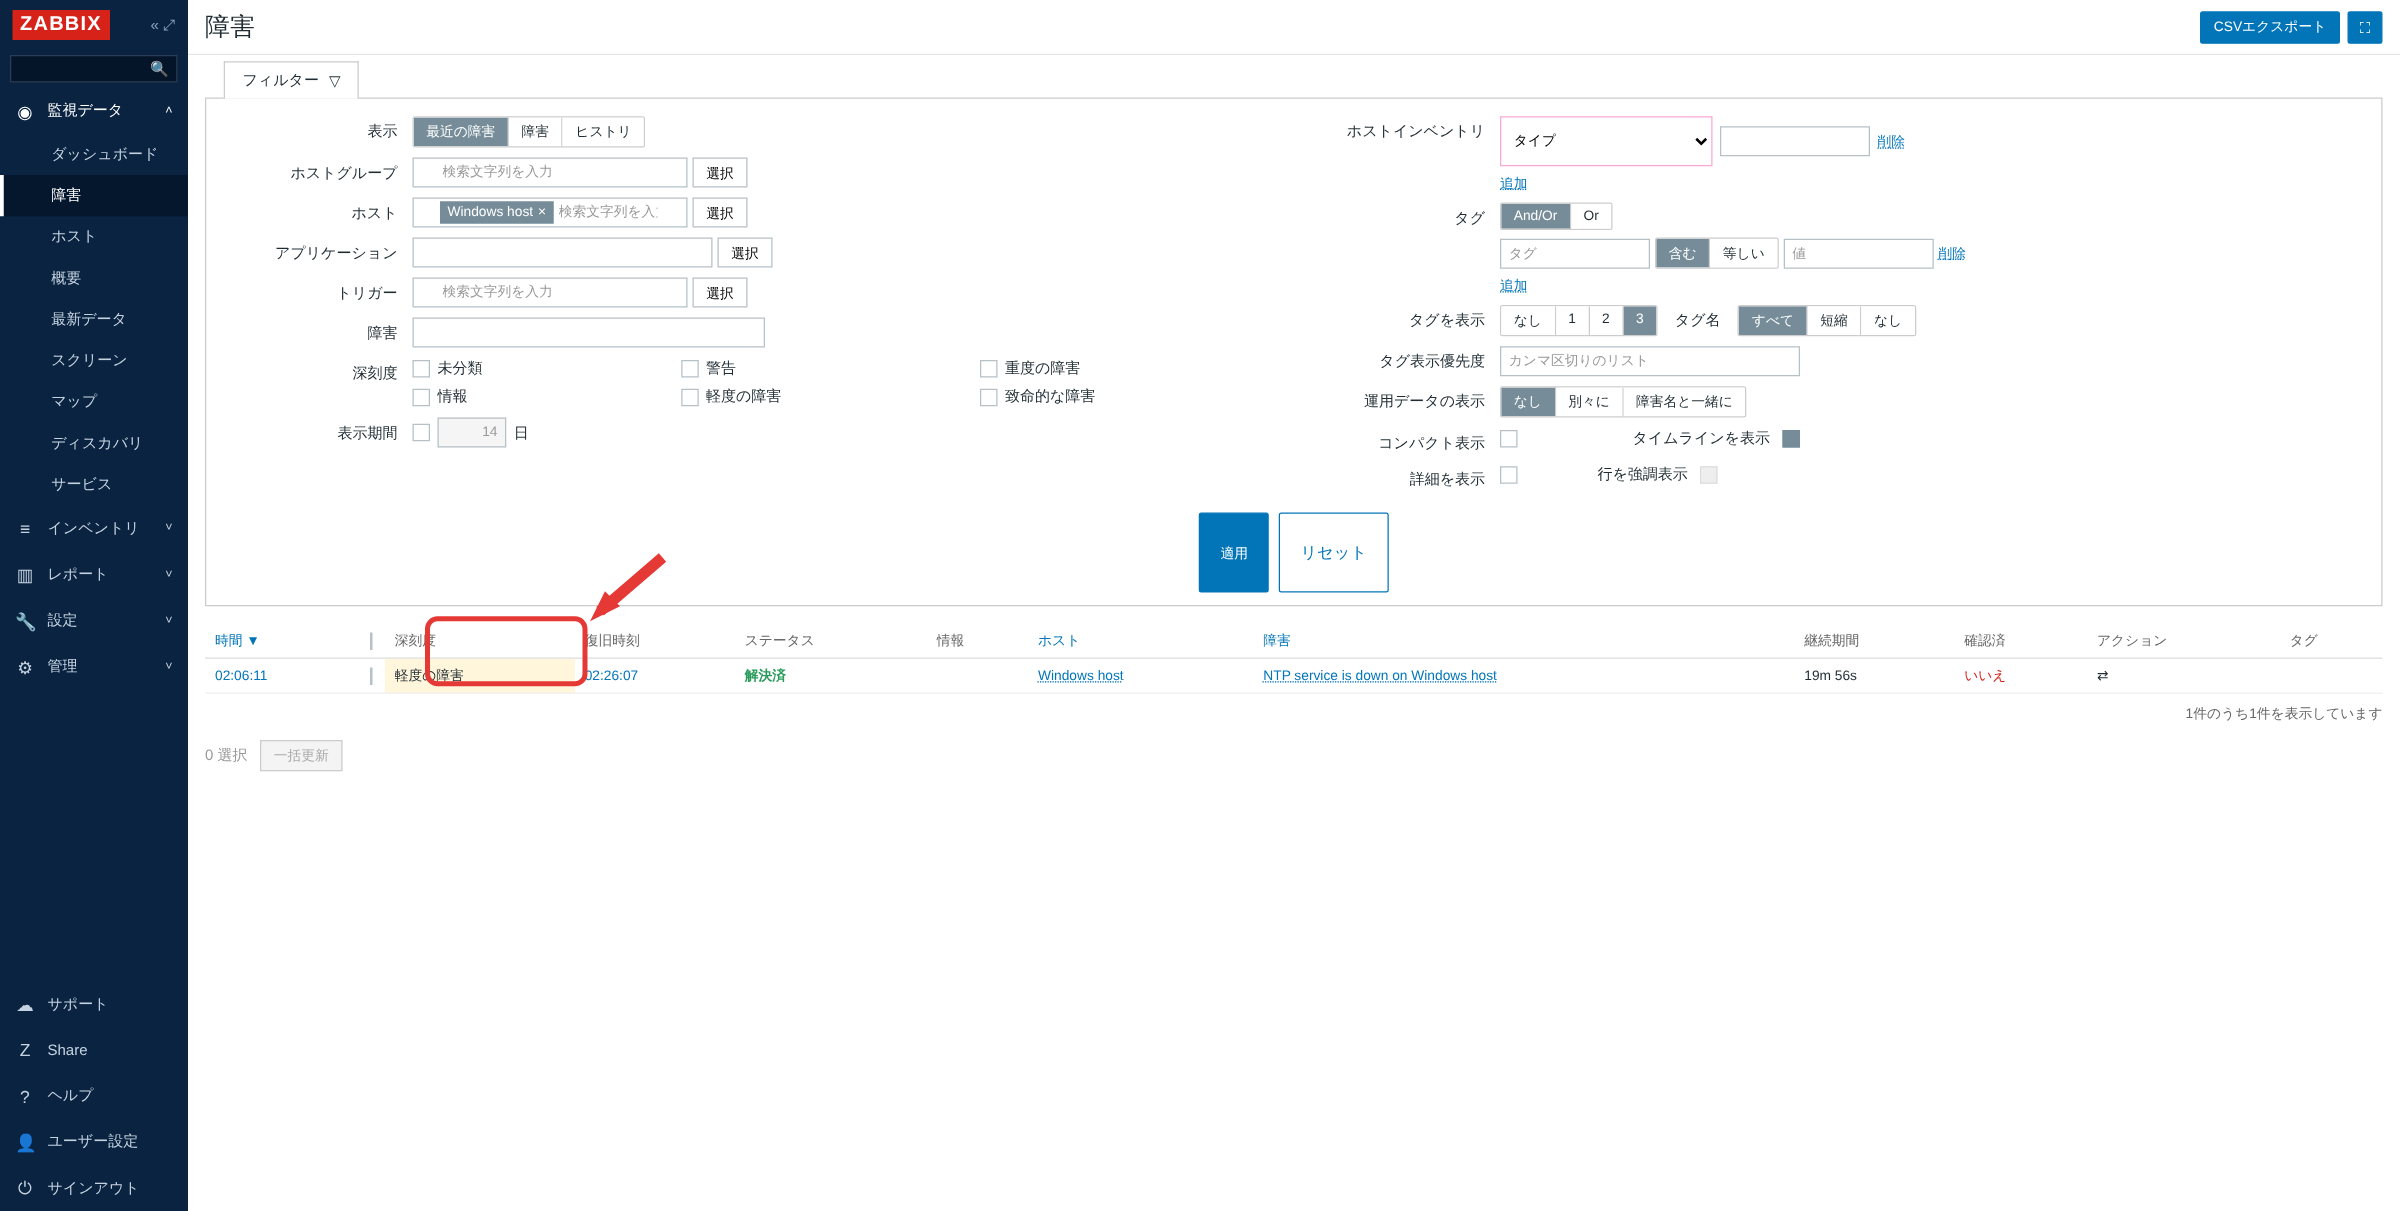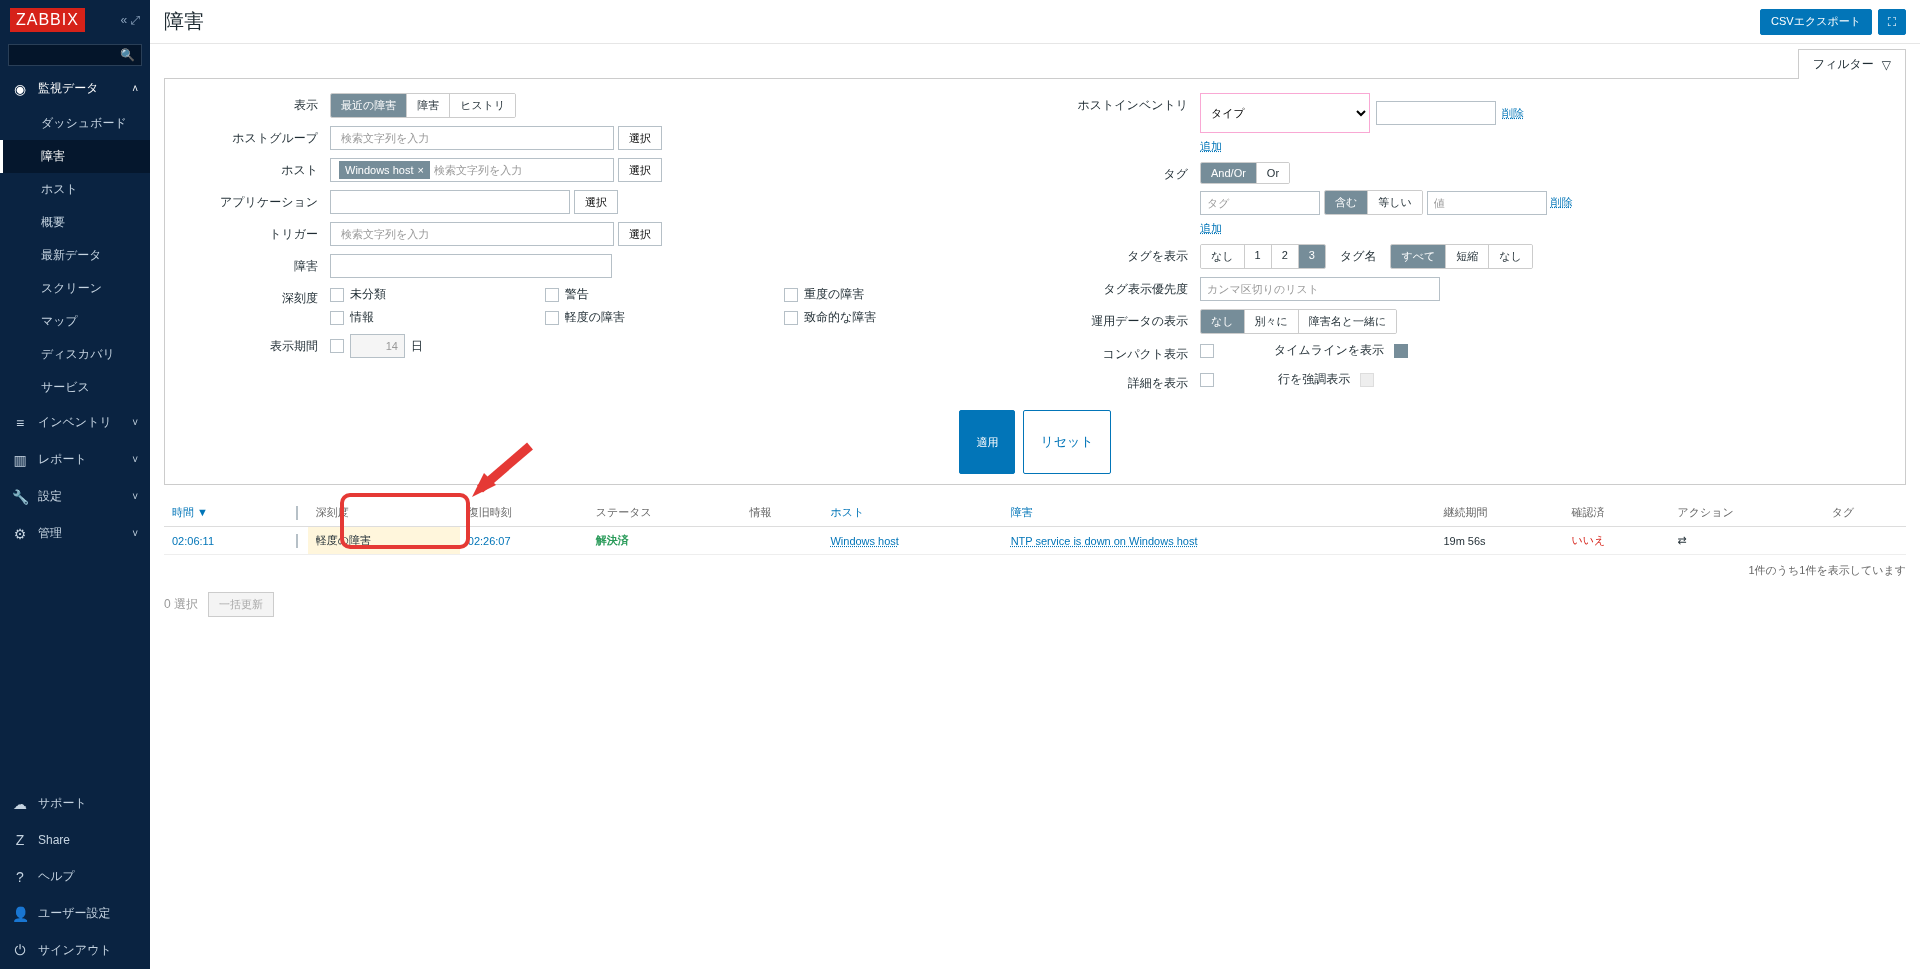--- a/index.html
+++ b/index.html
@@ -2,21 +2,21 @@
 <html><head>
 <meta charset="utf-8">
 <style>
 *{box-sizing:border-box;margin:0;padding:0;font-family:Arial,sans-serif}
 body{font-size:12px;color:#1f2c33;background:#fff;overflow-x:hidden}
 a{text-decoration:none}
 
 
 .sidebar{position:fixed;left:0;top:0;width:150px;height:100vh;background:#0a2341;color:#c5d3e0;display:flex;flex-direction:column}
 .logo-row{display:flex;align-items:center;padding:8px 10px;gap:8px}
-.logo{background:#d62219;color:#fff;font-weight:normal;padding:3px 6px;font-size:16px;letter-spacing:1px}
+.logo{background:#d62219;color:#fff;font-weight:bold;padding:3px 6px;font-size:16px;letter-spacing:1px}
 .logo-icons{margin-left:auto;display:flex;gap:6px;color:#8ba2bc;font-size:12px}
 .search-row{padding:4px 8px}
 .search-box{display:flex;background:#04152a;border:1px solid #2a3f57}
 .search-box input{flex:1;background:transparent;border:none;color:#c5d3e0;padding:3px 6px;font-size:11px;outline:none;width:100px}
 .search-box .sicn{padding:3px 6px;color:#8ba2bc;cursor:pointer}
 .nav-section-header{display:flex;align-items:center;padding:10px 12px;color:#fff;cursor:pointer;gap:10px}
 .nav-section-header.collapsed{color:#c5d3e0}
 .nav-section-caret{margin-left:auto;font-size:10px}
 .nav-icon{width:16px;text-align:center;font-size:14px}
 .subnav-item{padding:8px 12px 8px 38px;color:#c5d3e0;cursor:pointer;border-left:3px solid transparent}
@@ -25,38 +25,38 @@
 .sidebar-footer .footer-item{display:flex;align-items:center;gap:10px;padding:10px 12px;color:#c5d3e0;cursor:pointer}
 
 
 .main{margin-left:150px;min-height:100vh;display:flex;flex-direction:column;background:#fff}
 .page-header{display:flex;align-items:center;padding:8px 14px;border-bottom:1px solid #e6e6e6}
 .page-title{font-size:20px;font-weight:normal}
 .page-header-right{margin-left:auto;display:flex;gap:6px}
 .btn-blue{background:#0275b8;color:#fff;border:1px solid #0275b8;padding:4px 10px;font-size:11px;cursor:pointer;border-radius:2px}
 .btn-sq{background:#0275b8;color:#fff;border:1px solid #0275b8;width:28px;height:26px;cursor:pointer;border-radius:2px;display:flex;align-items:center;justify-content:center;font-size:12px}
 
-.filter-tab-row{display:flex;justify-content:flex-end;padding:0 14px;margin-top:4px}
+.filter-tab-row{display:flex;justify-content:flex-start;padding:0 29px;margin-top:4px}
 .filter-tab{border:1px solid #ccc;border-bottom:none;padding:6px 14px;display:flex;align-items:center;gap:8px;cursor:pointer;background:#fff;position:relative;top:1px}
 .filter-tab .funnel{font-size:12px}
 
 .filter-panel{border:1px solid #ccc;margin:0 14px;padding:14px 20px 10px;background:#fff}
 .filter-columns{display:flex;gap:40px}
 .fcol{flex:1}
 .frow{display:flex;align-items:flex-start;margin-bottom:8px}
 .flabel{width:145px;text-align:right;padding-right:12px;padding-top:4px;color:#1f2c33}
 .fcontrol{flex:1}
 
 .radio-bar{display:inline-flex;border:1px solid #ccc;border-radius:2px;overflow:hidden}
 .radio-bar .ritem{padding:4px 10px;font-size:11px;cursor:pointer;border-right:1px solid #ccc;background:#fff}
 .radio-bar .ritem:last-child{border-right:none}
 .radio-bar .ritem.active{background:#768d99;color:#fff}
 
 .multiselect{display:flex;align-items:flex-start;gap:4px}
-.ms-input{border:1px solid #b6c0c7;width:284px;min-height:24px;padding:2px 8px;display:flex;flex-wrap:wrap;gap:2px;background:#fff}
+.ms-input{border:1px solid #b6c0c7;width:220px;min-height:24px;padding:2px 21px;display:flex;flex-wrap:wrap;gap:2px;background:#fff}
 .ms-input input{border:none;outline:none;font-size:11px;padding:2px;flex:1;min-width:60px}
 .ms-input input::placeholder{color:#999}
 .ms-tag{background:#768d99;color:#fff;padding:2px 6px;font-size:11px;display:inline-flex;align-items:center;gap:4px}
 .ms-tag .x{cursor:pointer}
 .btn-sel{border:1px solid #b6c0c7;background:#fff;padding:4px 10px;font-size:11px;cursor:pointer;height:24px}
 
 .text-input{border:1px solid #b6c0c7;padding:3px 6px;font-size:11px;height:24px;background:#fff}
 .text-input::placeholder{color:#999}
 
 .sev-grid{display:grid;grid-template-columns:repeat(3,auto);gap:6px 20px}
@@ -341,21 +341,21 @@
         <div class="frow">
           <div class="flabel">運用データの表示</div>
           <div class="fcontrol"><div class="radio-bar" id="opdata-radio">
                 <span class="ritem active">なし</span>
                 <span class="ritem">別々に</span>
                 <span class="ritem">障害名と一緒に</span>
               </div></div>
         </div>
         <div class="frow">
           <div class="flabel">コンパクト表示</div>
-          <div class="fcontrol" style="display:flex;align-items:center;gap:60px">
+          <div class="fcontrol" style="display:flex;align-items:center;gap:92px">
             <span class="chk"></span>
             <span style="display:flex;align-items:center;gap:10px">
                 <span>タイムラインを表示</span>
                 <span class="chk checked"></span>
               </span>
           </div>
         </div>
         <div class="frow">
           <div class="flabel">詳細を表示</div>
           <div class="fcontrol" style="display:flex;align-items:center;gap:64px">

